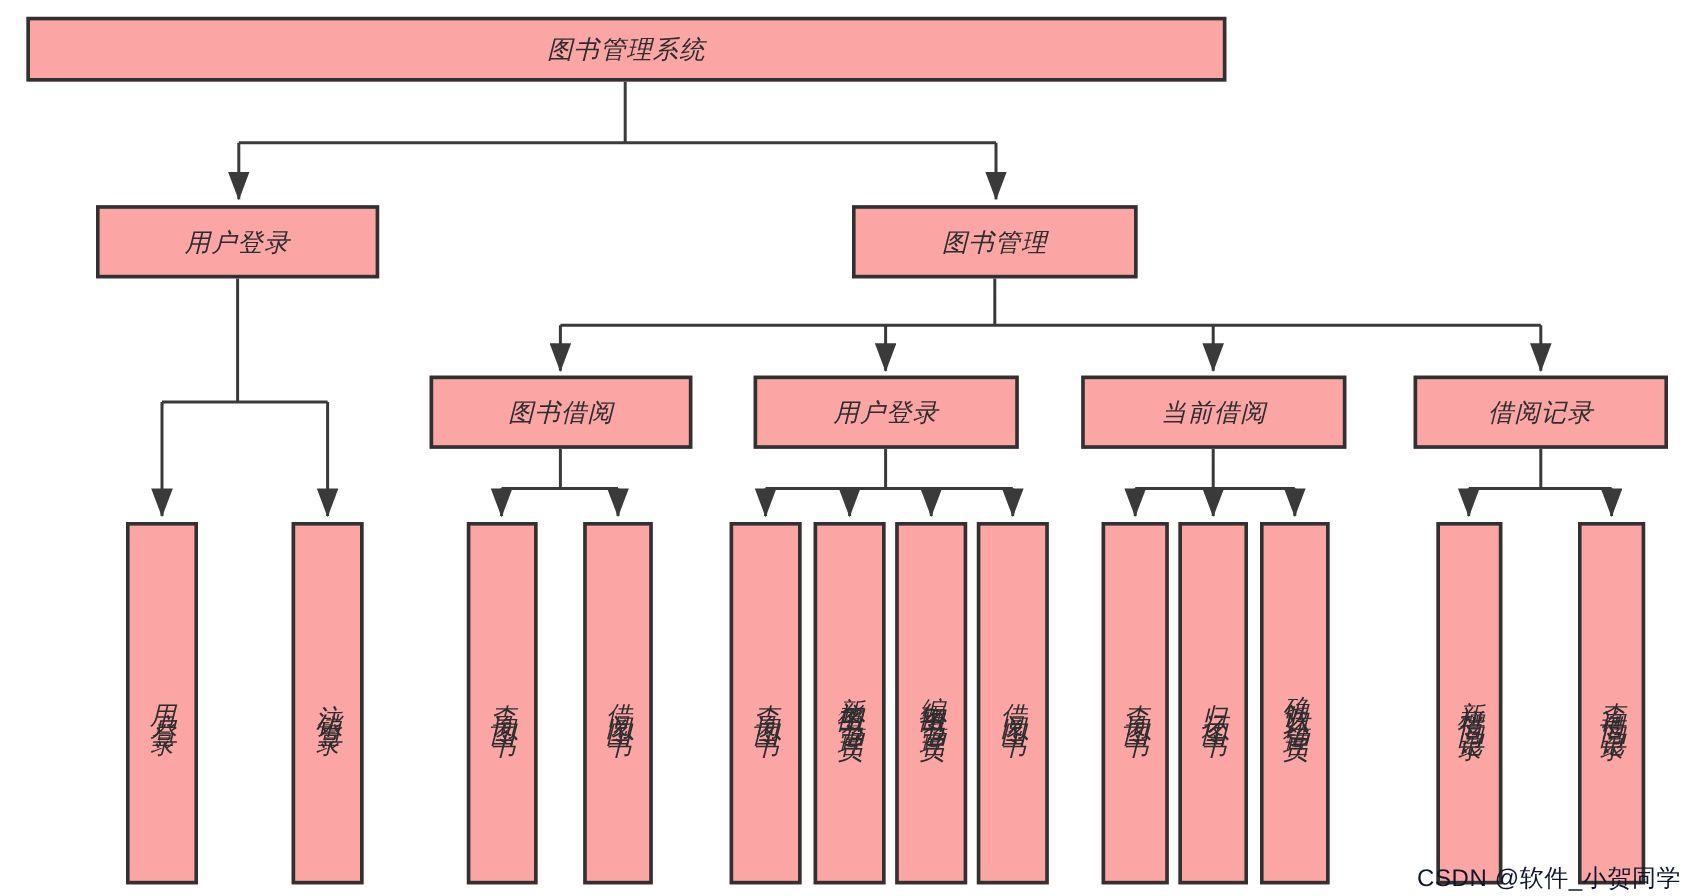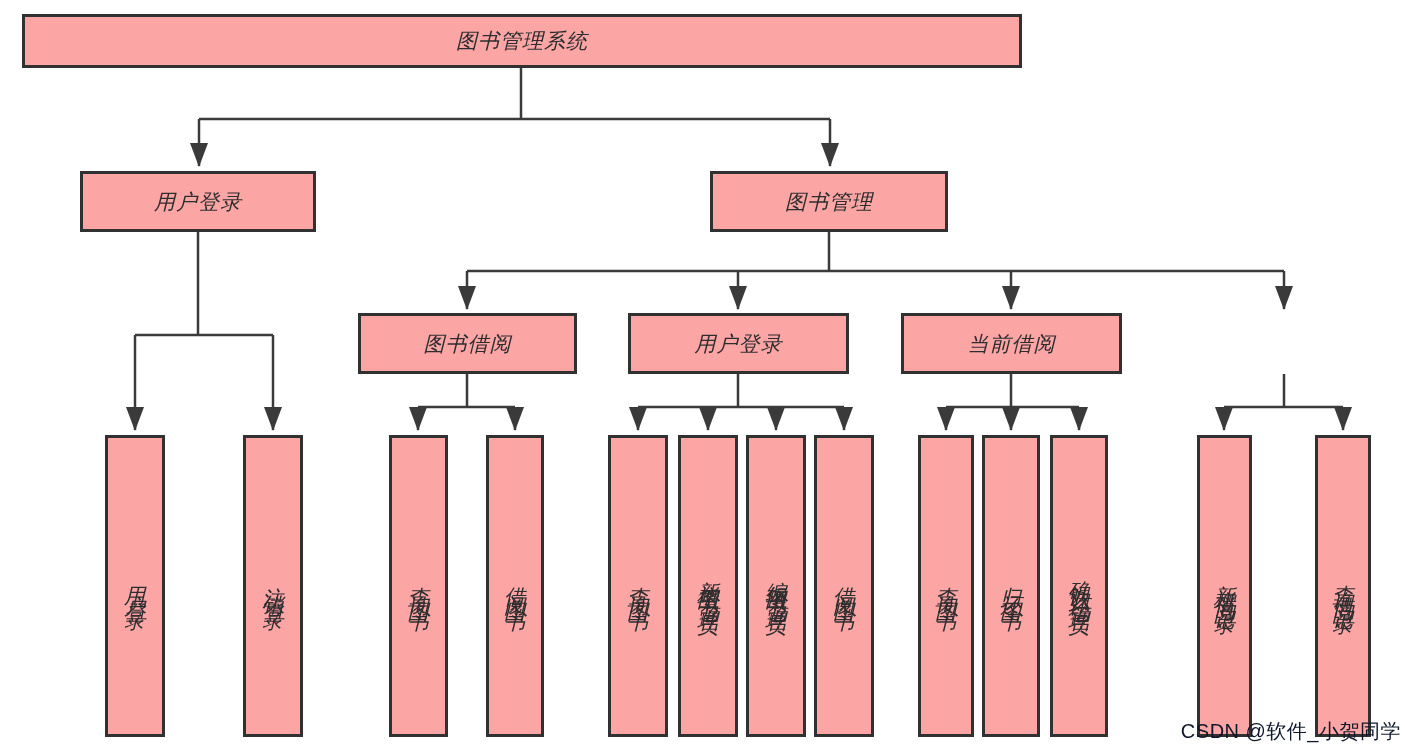--- a/index.html
+++ b/index.html
@@ -128,20 +128,21 @@
   </svg>
 
   <div class="box h-box b-root">图书管理系统</div>
 
   <div class="box h-box b-user-login">用户登录</div>
   <div class="box h-box b-book-mgmt">图书管理</div>
 
   <div class="box h-box b-new-book-rec">图书借阅</div>
   <div class="box h-box b-book-borrow">用户登录</div>
   <div class="box h-box b-current-borrow">当前借阅</div>
+  <div class="box h-box b-borrow-records">借阅记录</div>
 
   <div class="box v-box leaf b-leaf-login">用户登录</div>
   <div class="box v-box leaf b-leaf-logout">注销登录</div>
 
   <div class="box v-box leaf b-leaf-query1">查询图书</div>
   <div class="box v-box leaf b-leaf-borrow1">借阅图书</div>
 
   <div class="box v-box leaf b-leaf-query2">查询图书</div>
   <div class="box v-box leaf b-leaf-add-book">新增图书（管理员）</div>
   <div class="box v-box leaf b-leaf-edit-book">编辑图书（管理员）</div>

